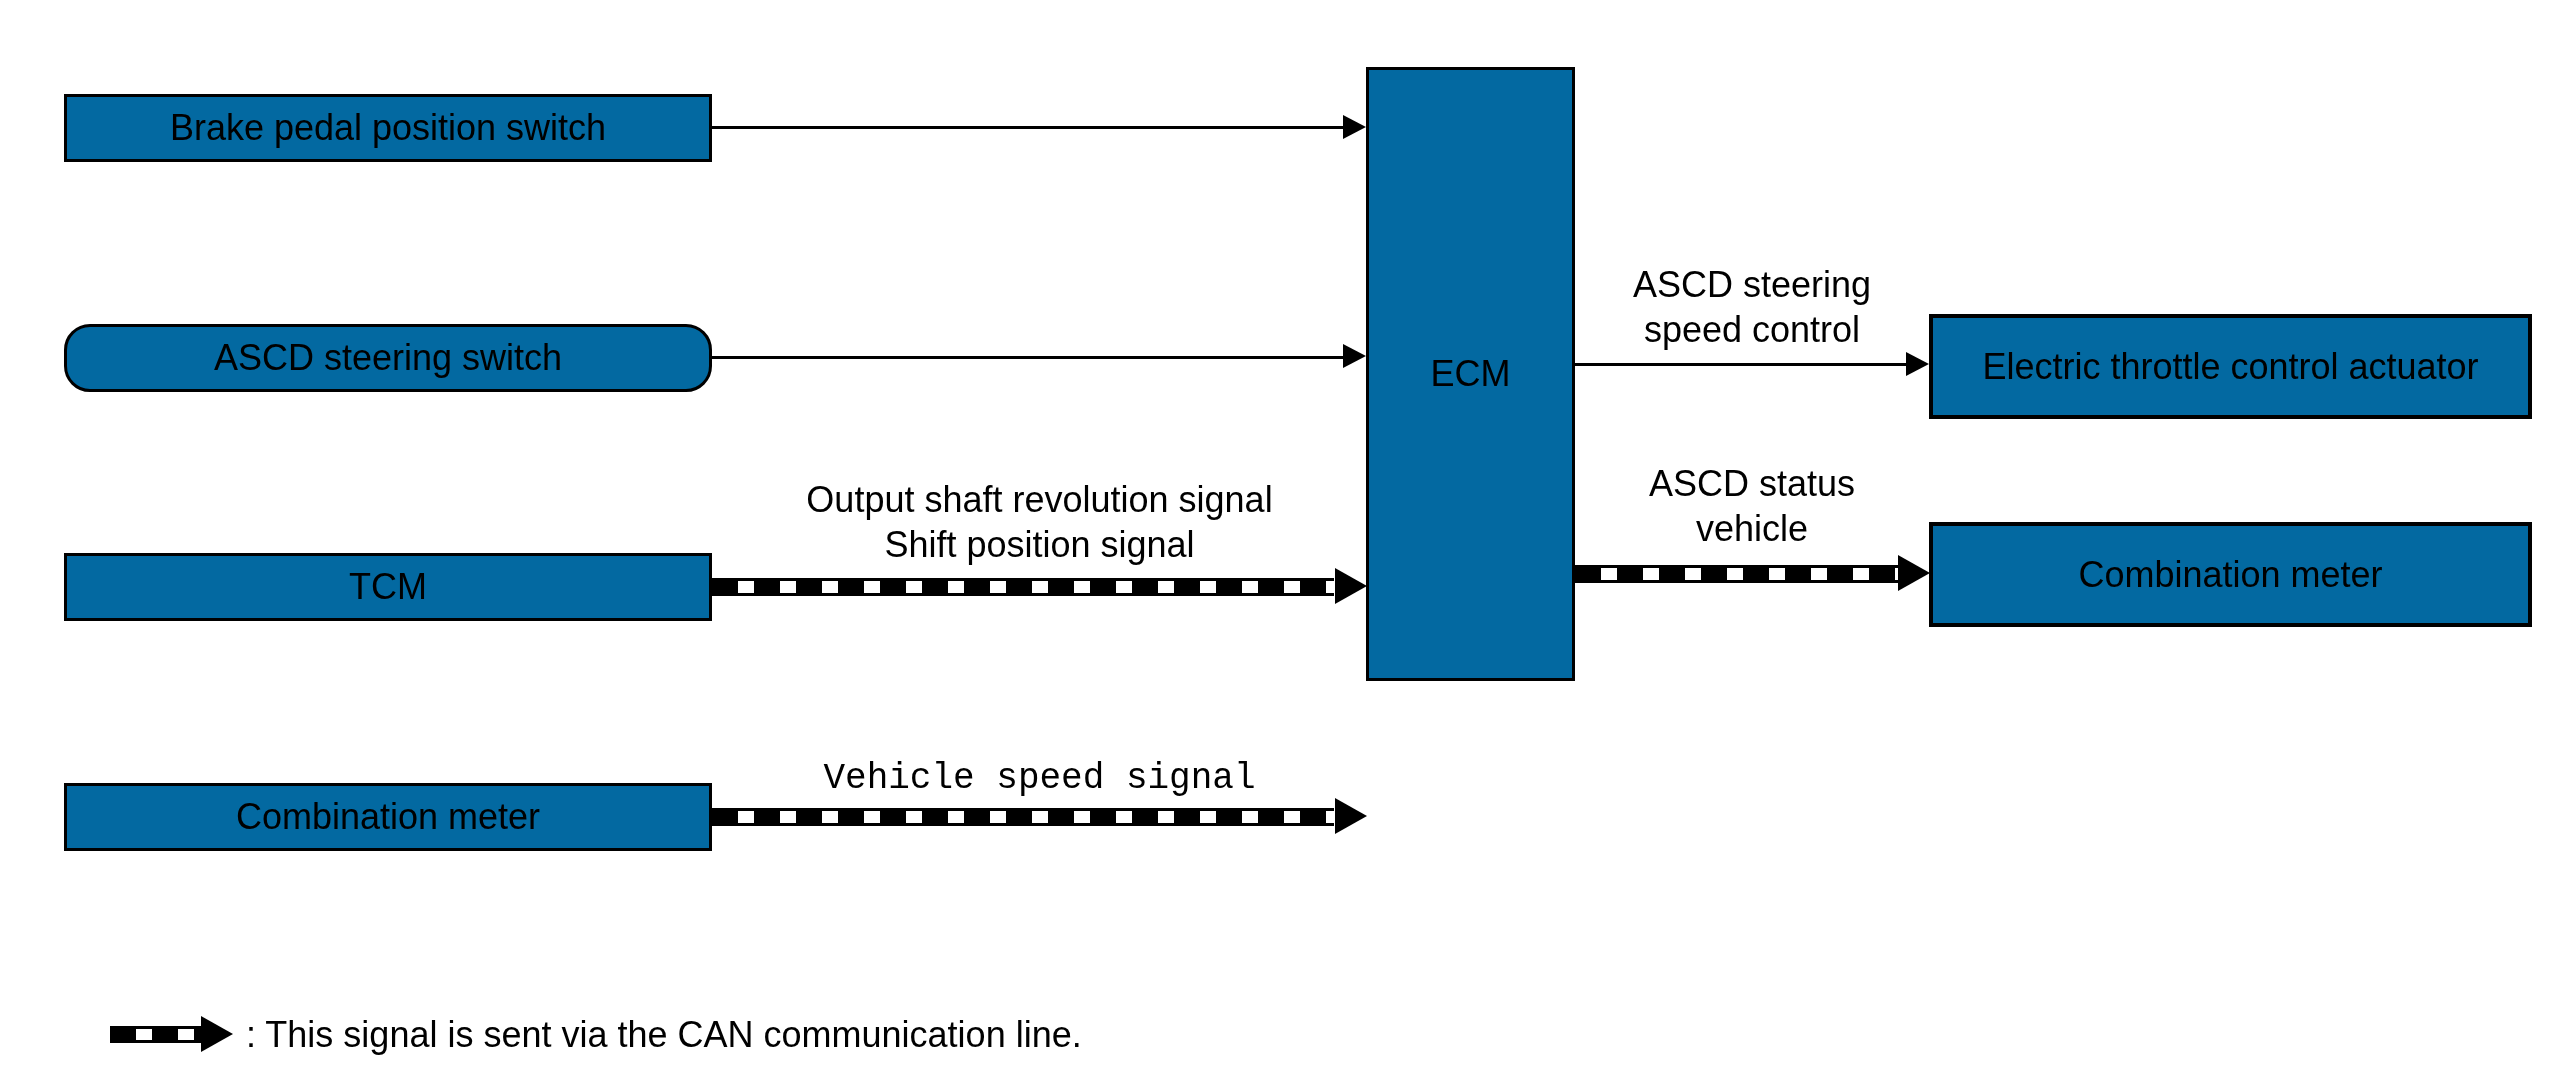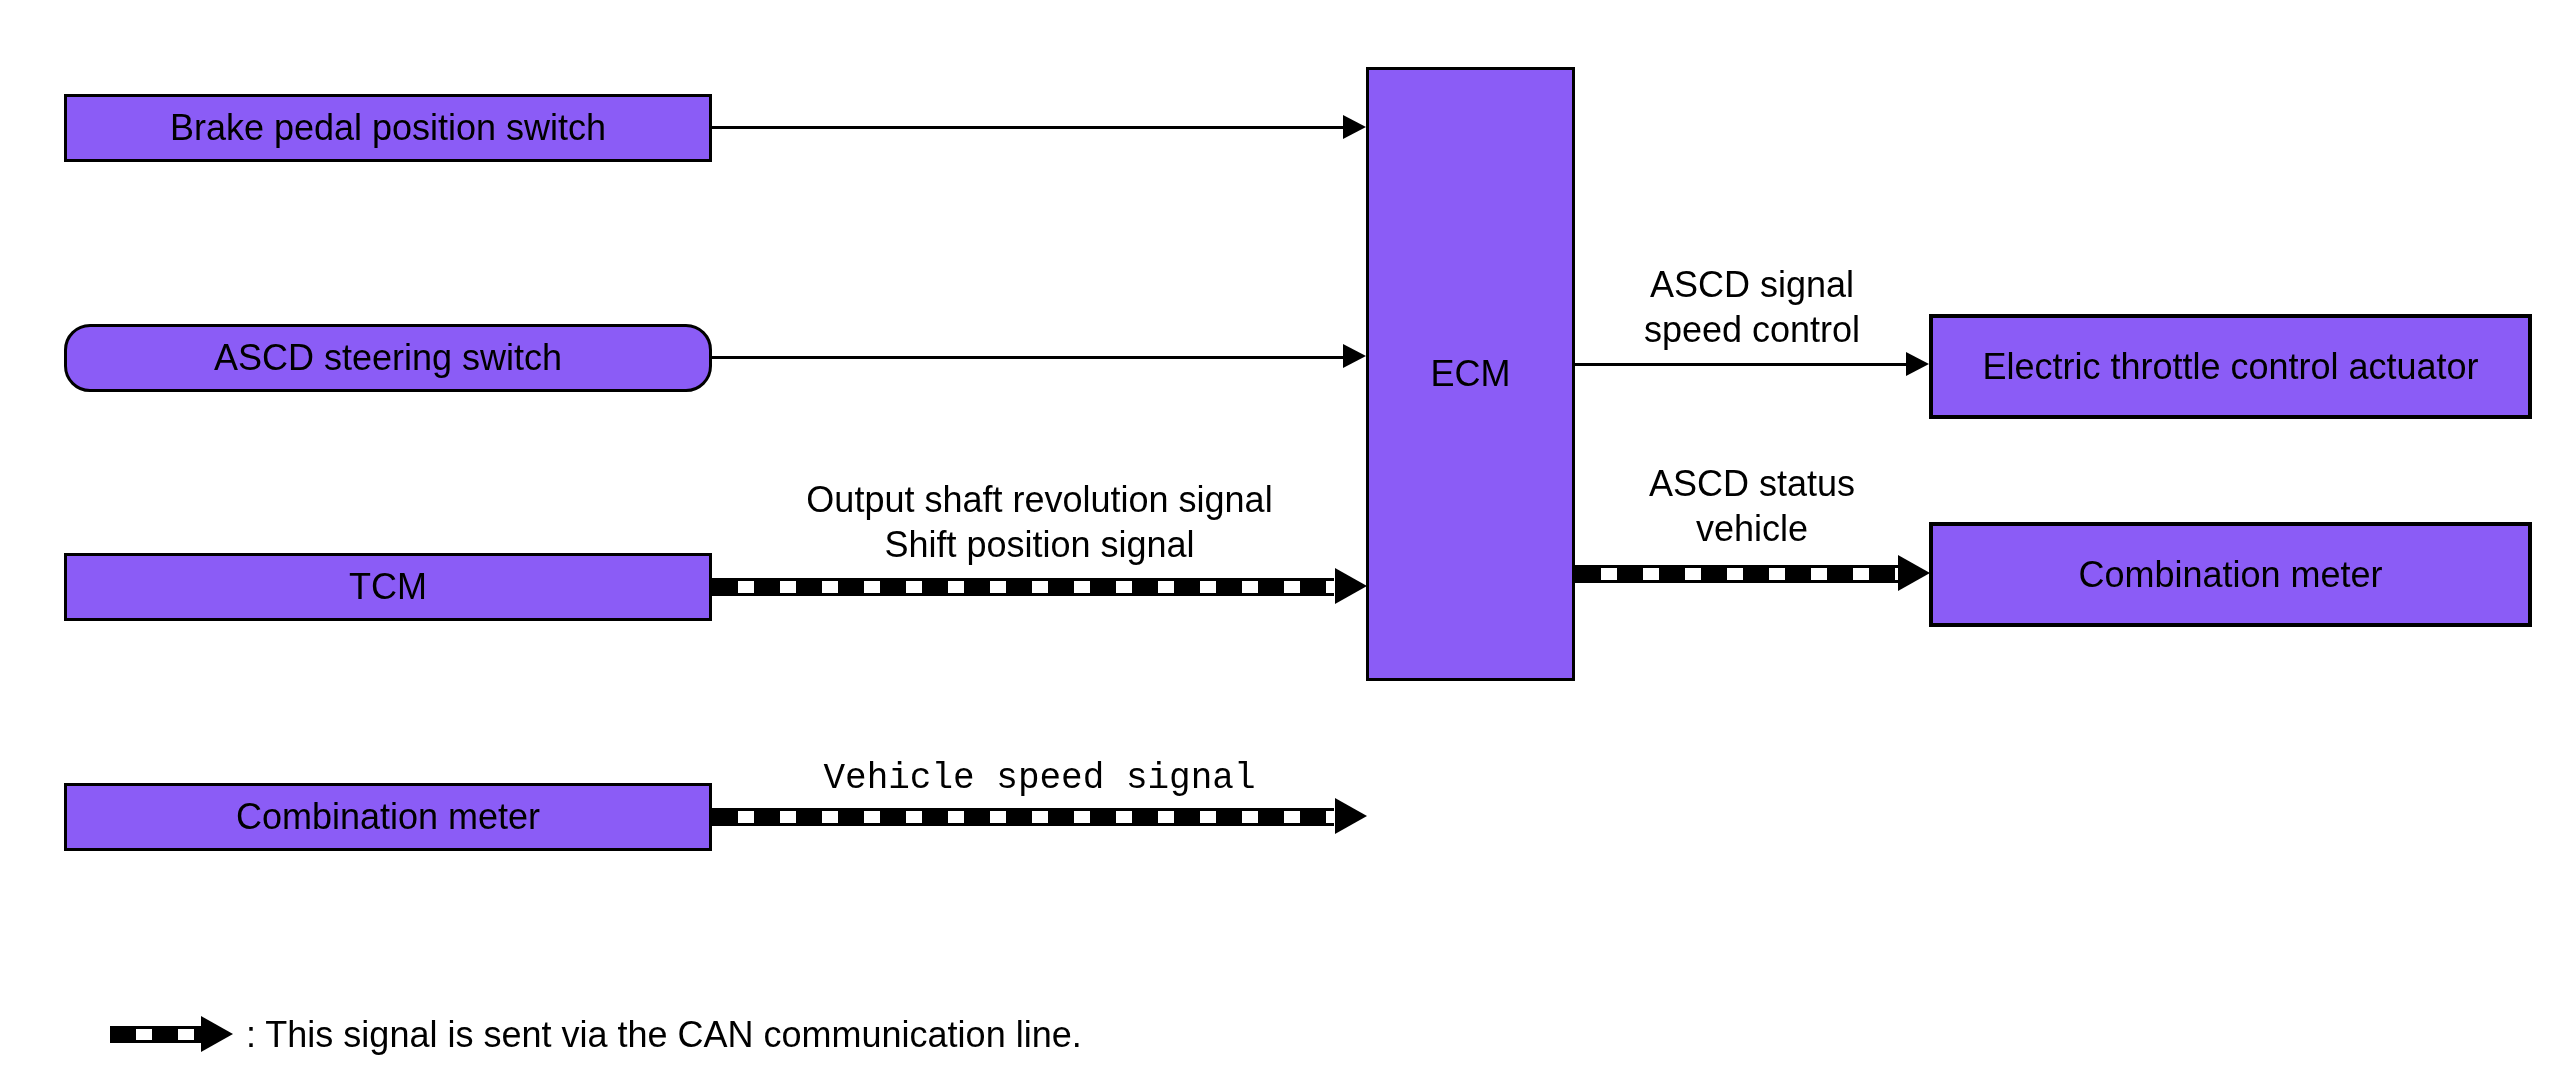--- a/index.html
+++ b/index.html
@@ -12,21 +12,21 @@
     height: 1085px;
     position: relative;
     font-family: "Liberation Sans", sans-serif;
     font-size: 36px;
     color: #000000;
     overflow: hidden;
   }
   .box {
     position: absolute;
     box-sizing: border-box;
-    background: #8b5cf6;
+    background: #0369a1;
     border: 3.2px solid #000000;
     display: flex;
     align-items: center;
     justify-content: center;
     text-align: center;
   }
   .box.thick { border-width: 4.5px; }
   .hline {
     position: absolute;
     height: 3.2px;
@@ -145,21 +145,21 @@
 <div class="sig-label" style="left:689px; top:477px; width:701px;">
   <div>Output shaft revolution signal</div>
   <div>Shift position signal</div>
 </div>
 
 <div class="sig-label" style="left:689px; top:756px; width:701px;font-family:Liberation Mono, monospace;">
   <div>Vehicle speed signal</div>
 </div>
 
 <div class="sig-label" style="left:1529px; top:262px; width:446px;">
-  <div>ASCD signal</div>
+  <div>ASCD steering</div>
   <div>speed control</div>
 </div>
 
 <div class="sig-label" style="left:1529px; top:461px; width:446px;">
   <div>ASCD status</div>
   <div>vehicle</div>
 </div>
 
 <div class="legend">
   <div class="legend-symbol">

